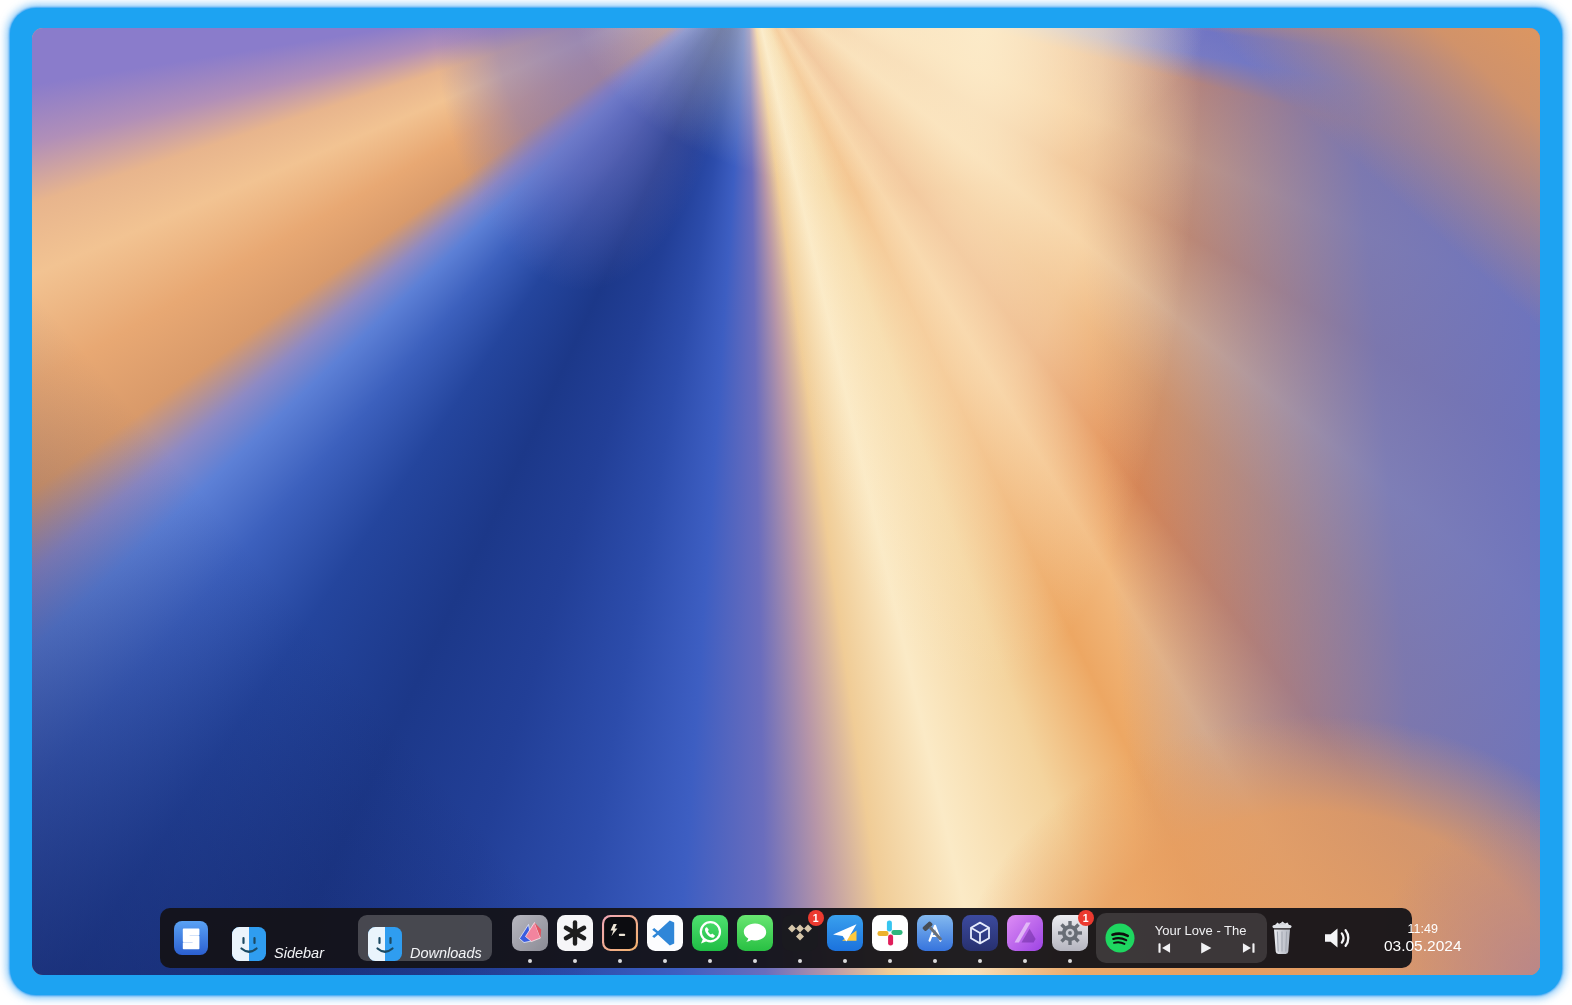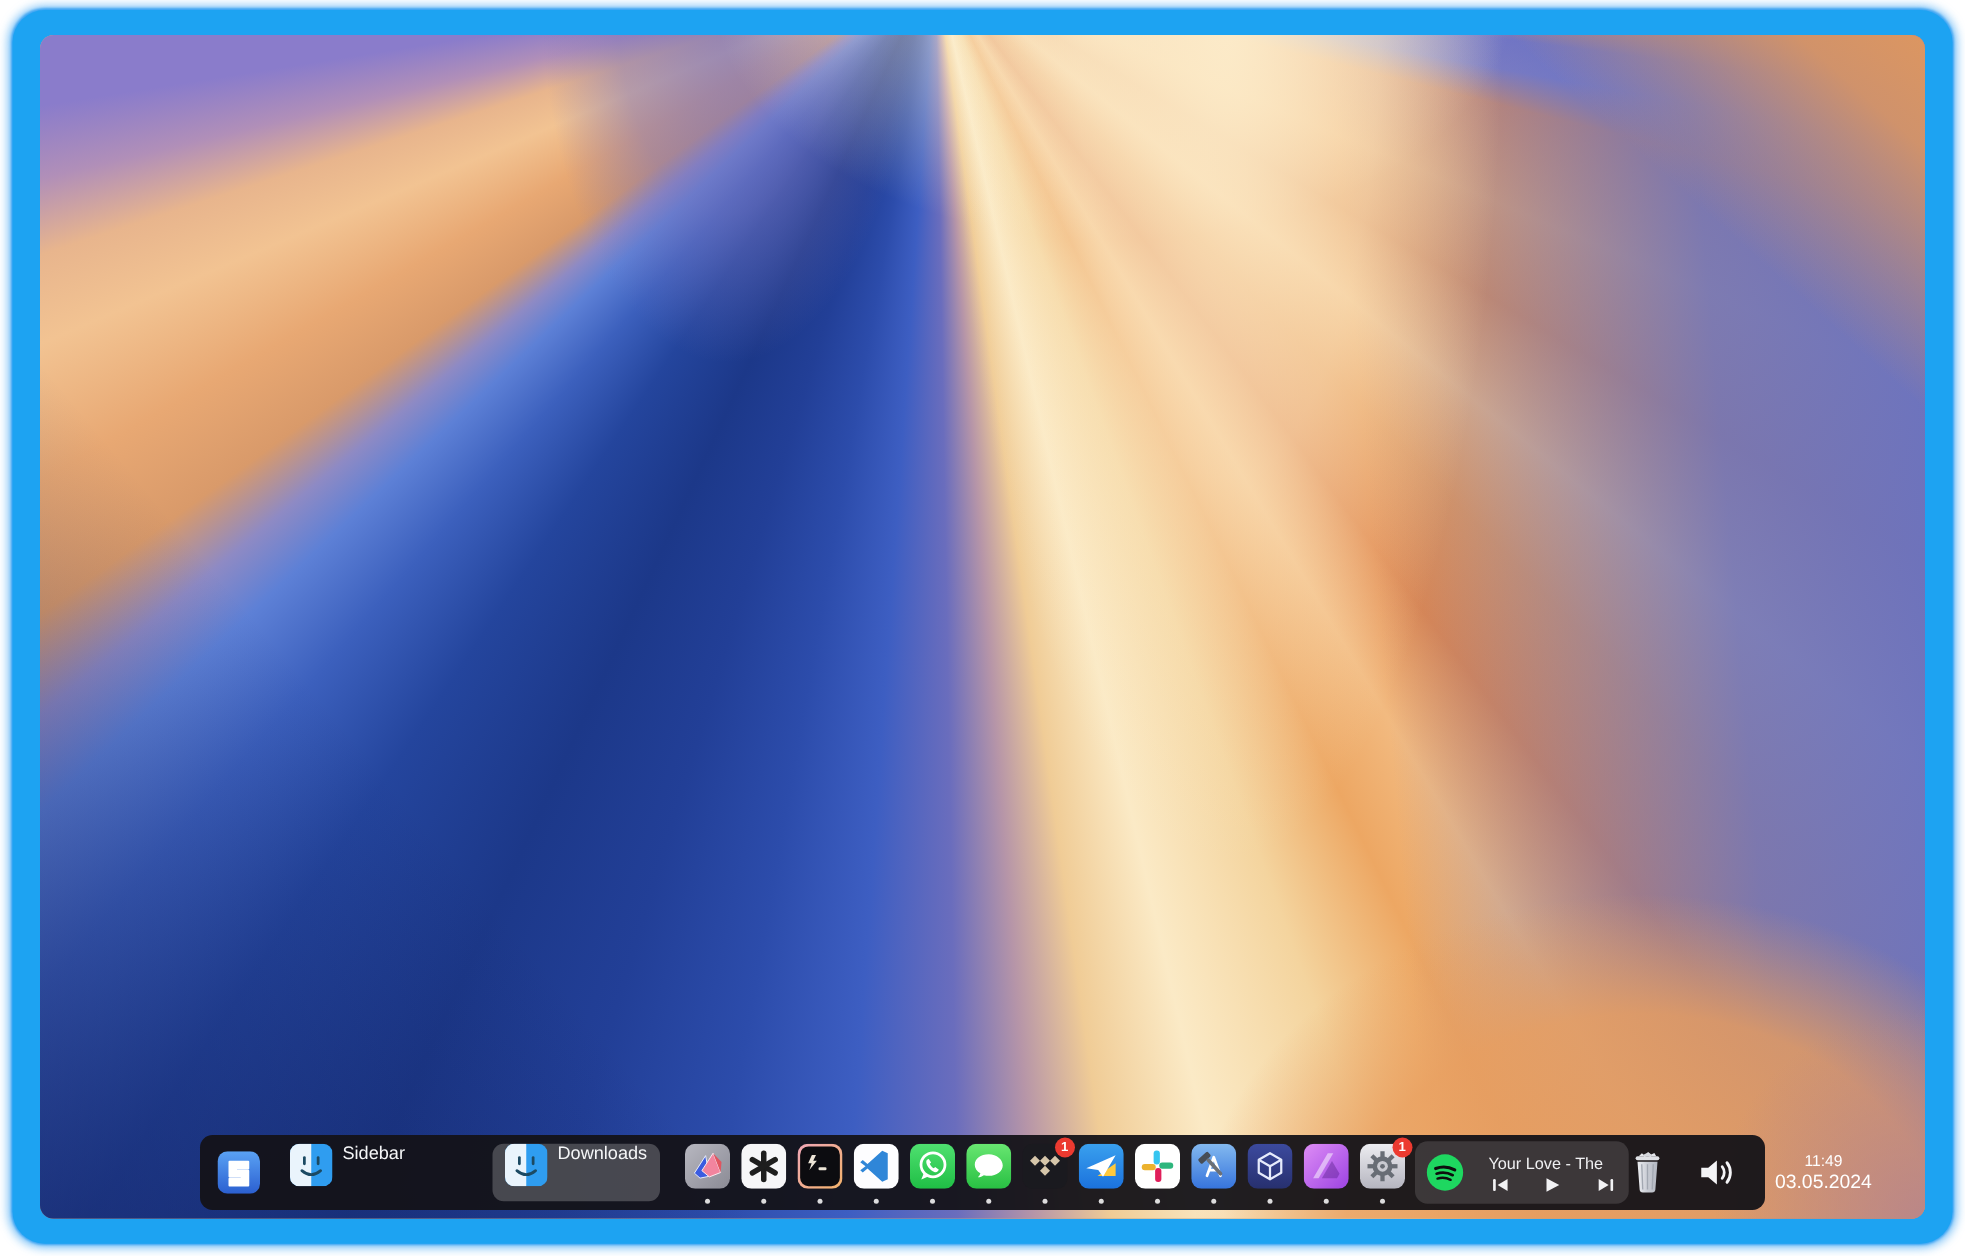--- a/index.html
+++ b/index.html
@@ -27,23 +27,23 @@
         #6a6dbd 89deg, #3d5ec2 94deg, #2c4cab 100deg, #223f97 107deg,
         #1c3889 115deg, #24459d 124deg, #3c60bd 131deg, #5d80d6 136.5deg,
         #8e8ac4 140deg, #d99a6a 144deg, #e8a873 150deg, #f2c392 157deg,
         #e8b58d 162deg, #b18fb8 166.5deg, #8a7ccb 171deg, #8a7ccb 200deg);}
   
   .taskbar{position:absolute;left:50%;transform:translateX(-50%);bottom:7px;width:1252px;height:60px;
            background:rgba(20,19,24,.95);border-radius:10px;display:flex;align-items:center;
            padding:0 12px;box-sizing:border-box;color:#f4f5f7;}
   .ubar{width:34px;height:34px;margin:0 14px 0 2px;flex:0 0 auto;border:0;background:none;padding:0;cursor:pointer;}
   .ubar svg{display:block;width:34px;height:34px;}
-  .task{display:flex;align-items:flex-start;gap:8px;height:46px;padding:0 10px;border-radius:9px;
-        font-size:14.5px;flex:0 0 auto;cursor:default;}
-  .task.active{background:rgba(255,255,255,.22);margin-left:36px;}
+  .task{display:flex;align-items:flex-end;gap:8px;height:46px;padding:0 10px;border-radius:9px;
+        font-size:14.5px;flex:0 0 auto;cursor:default;font-style:italic;}
+  .task.active{background:rgba(255,255,255,.22);}
   .task .fi{width:34px;height:34px;}
   .task .fi svg{display:block;width:34px;height:34px;}
   .task-sidebar{margin-right:24px;}
   .task-downloads{margin-right:6px;}
   .apps{display:flex;gap:9px;margin:0 8px 0 14px;flex:0 0 auto;}
   .app{position:relative;width:36px;height:60px;flex:0 0 auto;cursor:pointer;}
   .app-ic{position:absolute;top:7px;left:0;width:36px;height:36px;}
   .app-ic svg{display:block;width:36px;height:36px;}
   .badge{position:absolute;top:2px;right:-6px;min-width:16px;height:16px;border-radius:8px;
          background:#ec3a30;color:#fff;font-size:10.5px;line-height:16px;font-weight:bold;

